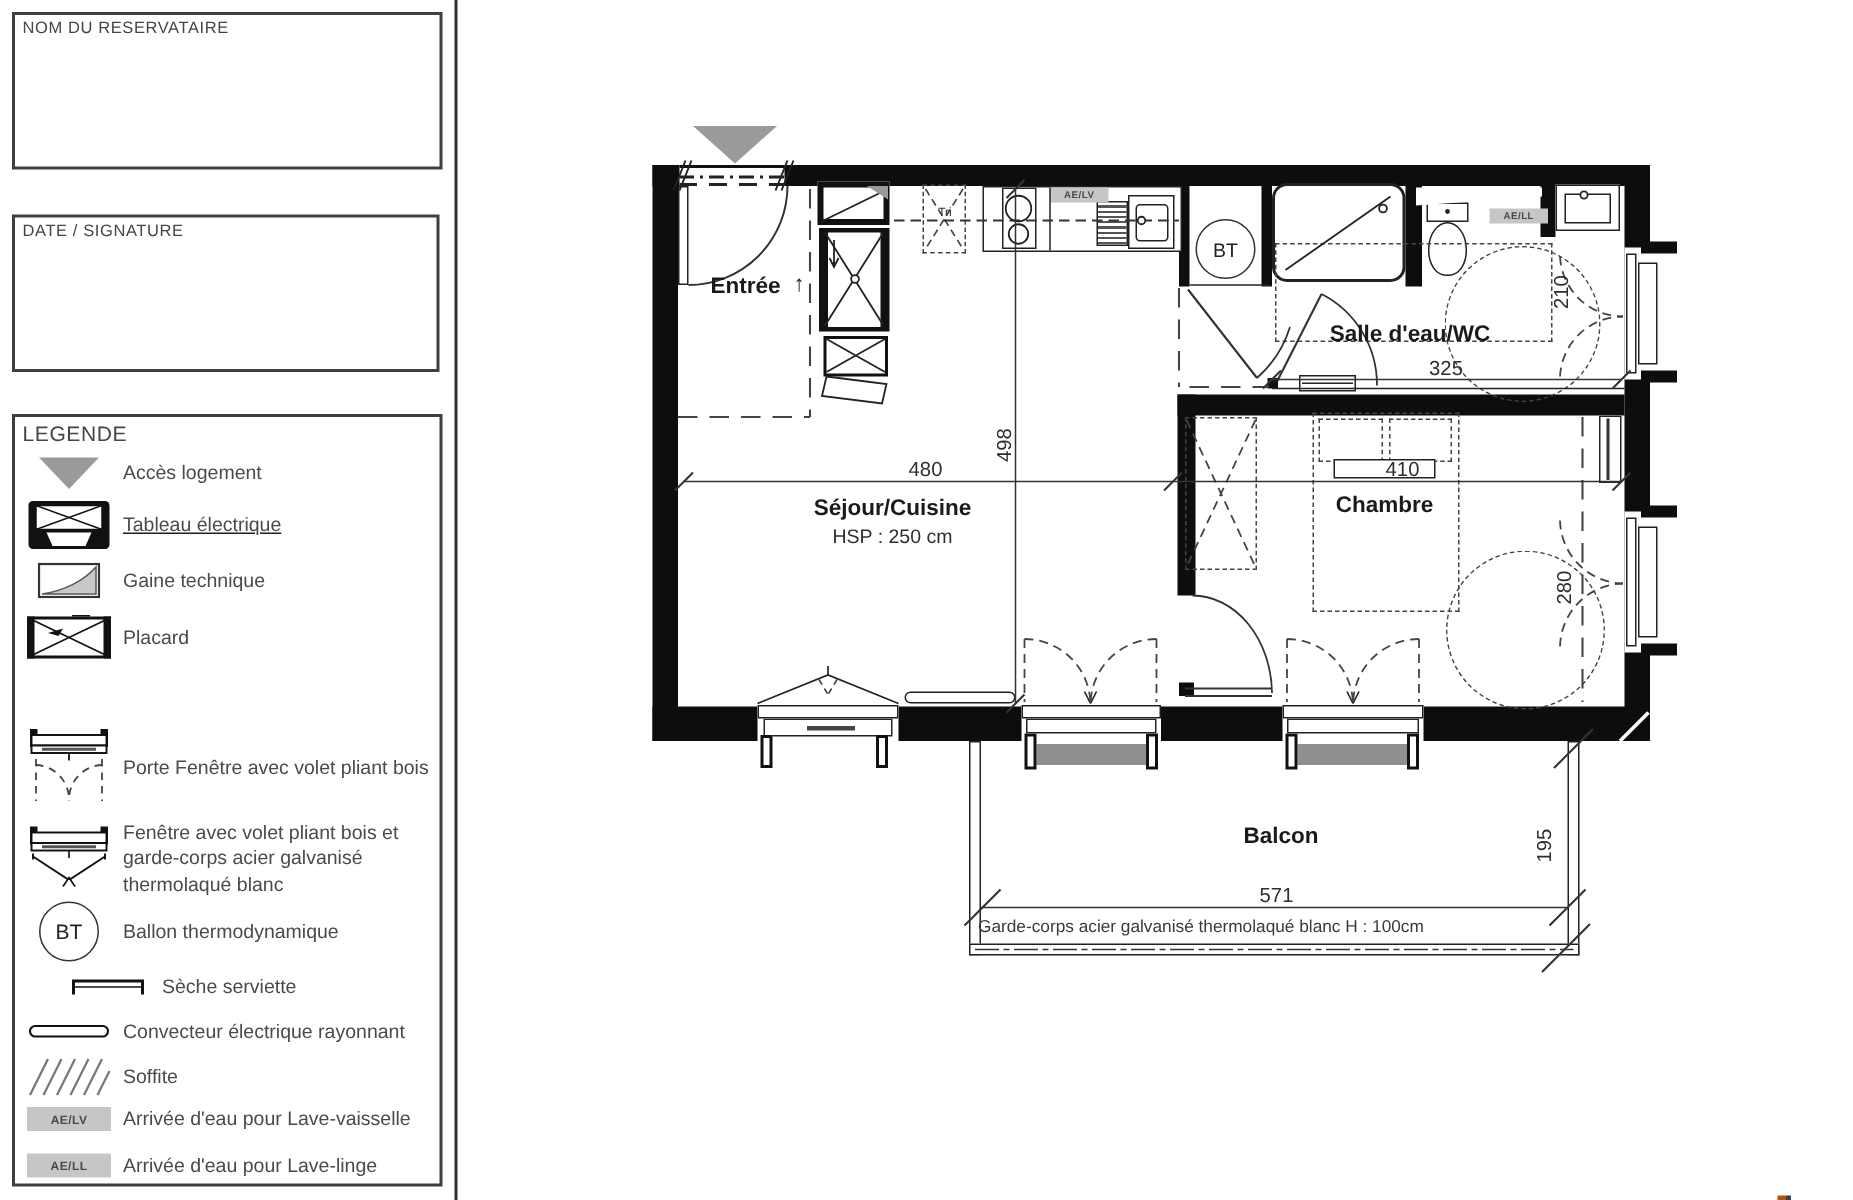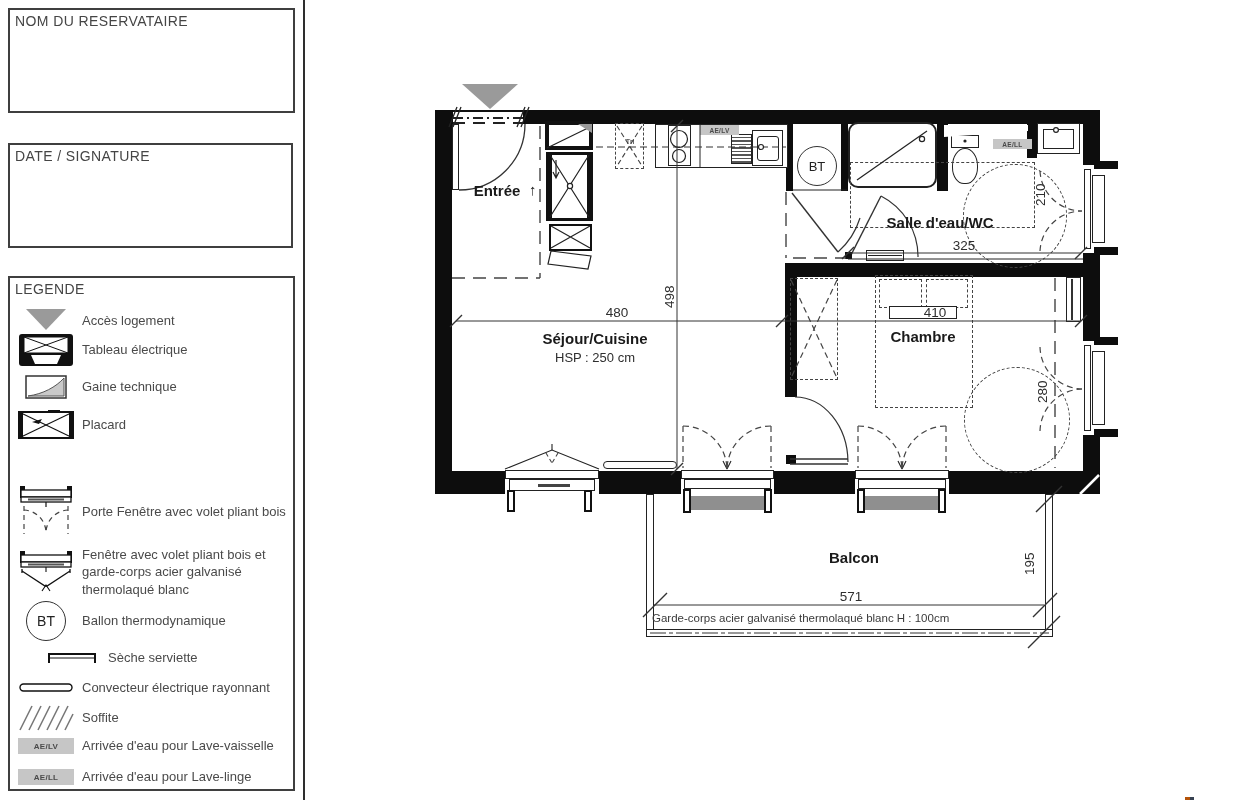--- a/index.html
+++ b/index.html
@@ -11,21 +11,21 @@
   .b{position:absolute;background:#fff;border:1.3px solid #222;box-sizing:border-box;}
   .b2{position:absolute;background:#fff;border:2px solid #111;box-sizing:border-box;}
   .dash{position:absolute;border:1.4px dashed #444;box-sizing:border-box;background:transparent;}
   .lbl{position:absolute;font-weight:bold;color:#1a1a1a;text-align:center;font-size:15px;line-height:1.1;}
   .sub{position:absolute;color:#2e2e2e;text-align:center;font-size:13px;}
   .dim{position:absolute;color:#2e2e2e;text-align:center;font-size:13.5px;line-height:1;}
   .rot{transform:rotate(-90deg);}
   .badge{position:absolute;background:#c6c6c6;color:#4a4a4a;font-weight:bold;font-size:6.5px;
          display:flex;align-items:center;justify-content:center;letter-spacing:.3px;}
   .sidebox{position:absolute;border:2px solid #3f3f3f;background:#fff;box-sizing:border-box;}
-  .sidetitle{font-size:14px;color:#454545;padding:3px 5px;letter-spacing:.4px;}
+  .sidetitle{font-size:11px;color:#454545;padding:3px 5px;letter-spacing:.4px;}
   .legrow{position:absolute;left:10px;width:278px;display:flex;align-items:center;}
   .legicon{width:72px;flex:0 0 72px;display:flex;justify-content:center;align-items:center;}
   .leglabel{flex:1;font-size:13px;color:#4a4a4a;line-height:1.35;}
   .tri-gray{width:0;height:0;border-left:20px solid transparent;border-right:20px solid transparent;
             border-top:21px solid #9a9a9a;}
   .btcirc{border:1.6px solid #333;border-radius:50%;background:#fff;display:flex;align-items:center;
           justify-content:center;font-size:13px;color:#222;box-sizing:border-box;}
   svg{display:block;}
   .ovl{position:absolute;left:0;top:0;pointer-events:none;}
 </style>
@@ -41,28 +41,28 @@
   </div>
 
   <div class="sidebox" style="left:8px;top:143px;width:285px;height:105px;">
     <div class="sidetitle">DATE / SIGNATURE</div>
   </div>
 
   <div class="sidebox" style="left:8px;top:276px;width:287px;height:515px;">
     <div class="sidetitle" style="font-size:14px;">LEGENDE</div>
   </div>
 
-  <div class="legrow" style="top:300px;height:30px;align-items:flex-end;">
+  <div class="legrow" style="top:300px;height:30px;">
     <div class="legicon">
         <div class="tri-gray"></div>
       </div>
     <div class="leglabel">Accès logement</div>
   </div>
 
-  <div class="legrow" style="top:332px;height:36px;">
+  <div class="legrow" style="top:332px;height:36px;text-decoration:underline;">
     <div class="legicon">
       <svg width="56" height="34">
         <rect x="1" y="1" width="54" height="32" rx="3" fill="#111"></rect>
         <rect x="6" y="4" width="44" height="16" fill="#fff" stroke="#111"></rect>
         <line x1="6" y1="4" x2="50" y2="20" stroke="#111" stroke-width="1"></line>
         <line x1="50" y1="4" x2="6" y2="20" stroke="#111" stroke-width="1"></line>
         <polygon points="13,22 43,22 39,31 17,31" fill="#fff"></polygon>
       </svg>
     </div>
     <div class="leglabel">Tableau électrique</div>

